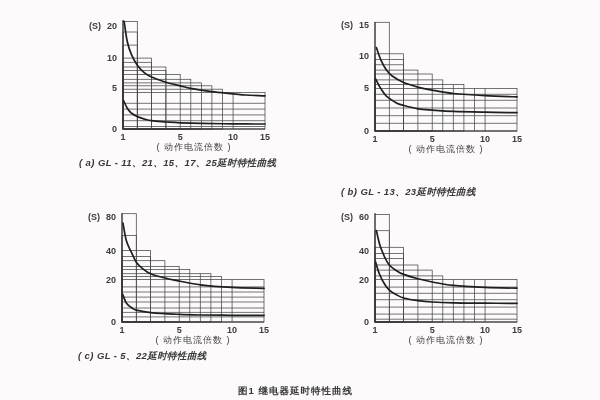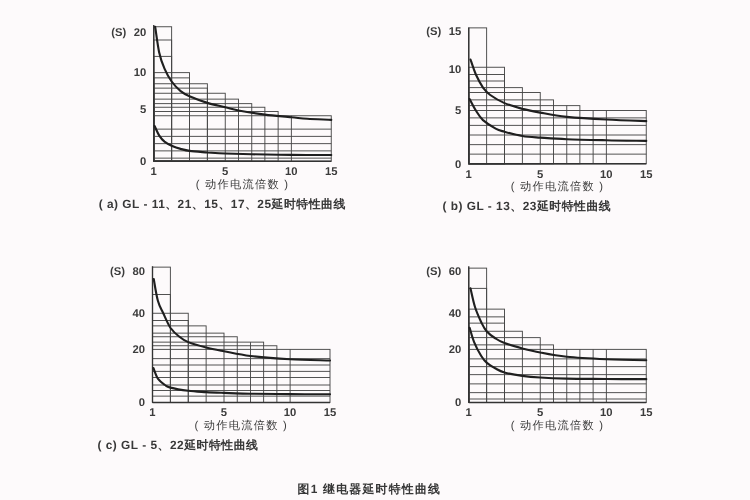--- a/index.html
+++ b/index.html
@@ -12,24 +12,24 @@
   .stage{position:absolute;inset:0;}
   .chart-block{position:absolute;width:215px;height:162px;}
   .chart-block svg{position:absolute;left:0;top:0;overflow:visible;}
   .xaxis-title{
     position:absolute;left:38px;top:129px;width:142px;
     text-align:center;font-size:9px;font-weight:400;
     letter-spacing:1px;white-space:nowrap;color:#3c3c3c;
   }
   .caption{
     position:absolute;top:145px;font-size:9.5px;font-weight:600;
-    letter-spacing:0.4px;white-space:nowrap;color:#383838;
+    letter-spacing:0.4px;white-space:nowrap;color:#383838;font-style:italic;
   }
   .cap-shift-left{left:-6px;}
-  .cap-shift-right{left:17px;}
+  .cap-shift-right{left:4px;margin-top:27px;}
   .figure-caption{
     position:absolute;left:238px;top:385px;font-size:9.5px;font-weight:600;
     letter-spacing:1px;white-space:nowrap;color:#383838;
   }
 </style>
 </head>
 <body>
 
 <div class="stage">
 

